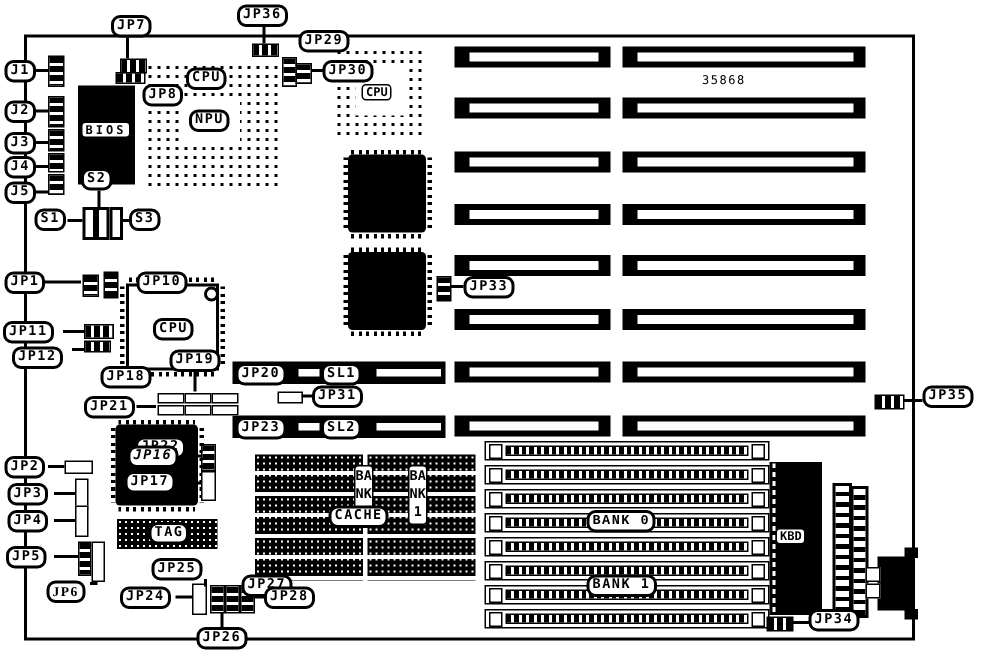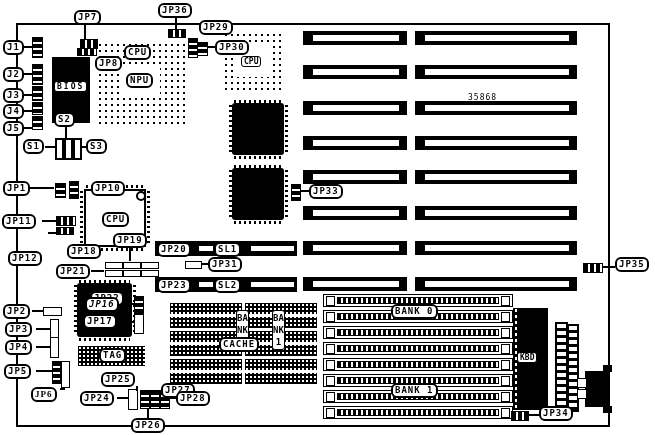--- a/index.html
+++ b/index.html
@@ -8,21 +8,21 @@
   #board-outline{position:absolute;left:16px;top:23px;width:594px;height:404px;border:2px solid #000;box-sizing:border-box;}
   #gen-layer{position:absolute;left:0;top:0;right:0;bottom:0;z-index:1;}
 
   .lbl{position:absolute;background:#fff;border:2px solid #000;border-radius:6px;
        font-weight:bold;font-size:9px;line-height:11px;letter-spacing:1px;
        padding:0 2px;white-space:nowrap;z-index:6;}
   .lbl.sm{font-size:8px;line-height:9px;border-width:1px;border-radius:3px;letter-spacing:0;}
   .vlbl{position:absolute;background:#fff;border:1px solid #000;border-radius:3px;
         font-weight:bold;font-size:9px;line-height:12px;width:11px;text-align:center;
         word-break:break-all;letter-spacing:0;padding:1px 0;z-index:6;}
-  .txt{position:absolute;font-size:8px;letter-spacing:1px;z-index:3;margin-top:44px;}
+  .txt{position:absolute;font-size:8px;letter-spacing:1px;z-index:3;}
 
   .slot{position:absolute;height:14px;background:#000;z-index:2;}
   .slot>.stripe{position:absolute;left:10px;right:8px;top:4px;bottom:4px;background:#fff;}
   .stripe-f{position:absolute;background:#fff;z-index:5;}
 
   .pga{position:absolute;background-image:radial-gradient(circle,#000 1.1px,rgba(0,0,0,0) 1.3px);
        background-size:6px 6px;z-index:2;}
   .hole{position:absolute;background:#fff;}
   .qfp{position:absolute;background:#000;border-radius:3px;z-index:2;}
   .wqfp{position:absolute;background:#fff;border:2px solid #000;box-sizing:border-box;z-index:2;}
@@ -230,21 +230,21 @@
   <div class="pinsh" style="left:86px;top:248px;width:58px;"></div>
   <div class="pinsv" style="left:80px;top:191px;height:54px;"></div>
   <div class="pinsv" style="left:147px;top:191px;height:54px;"></div>
   <div class="circ" style="left:136px;top:191px;"></div>
   <div class="lbl" style="left:91px;top:181px;">JP10</div>
   <div class="lbl" style="left:102px;top:212px;">CPU</div>
 
   <div class="lbl" style="left:2px;top:214px;">JP11</div>
   <div class="ln" style="left:42px;top:220px;width:14px;height:2px;"></div>
   <div class="jh" style="left:56px;top:216px;width:18px;height:8px;"></div>
-  <div class="lbl" style="left:8px;top:231px;margin-top:20px;">JP12</div>
+  <div class="lbl" style="left:8px;top:231px;">JP12</div>
   <div class="ln" style="left:48px;top:232px;width:8px;height:2px;"></div>
   <div class="jh" style="left:56px;top:227px;width:16px;height:6px;"></div>
 
   <div class="lbl" style="left:67px;top:244px;">JP18</div>
   <div class="lbl" style="left:113px;top:233px;">JP19</div>
   <div class="ln" style="left:129px;top:248px;width:2px;height:13px;"></div>
 
   <div class="lbl" style="left:56px;top:264px;">JP21</div>
   <div class="ln" style="left:91px;top:270px;width:13px;height:2px;"></div>
   <div class="wbar" style="left:105px;top:262px;width:16px;height:5px;"></div>
@@ -320,21 +320,21 @@
   <div class="ln" style="left:169px;top:397px;width:7px;height:2px;"></div>
   <div class="ln" style="left:147px;top:408px;width:2px;height:10px;"></div>
   <div class="lbl" style="left:131px;top:418px;">JP26</div>
 
   <div class="dipgroup" style="left:170px;top:303px;"></div>
   <div class="dipgroup" style="left:245px;top:303px;"></div>
   <div class="vlbl" style="left:199px;top:310px;margin-left:37px;">BANK0</div>
   <div class="vlbl" style="left:272px;top:310px;">BANK1</div>
   <div class="lbl" style="left:219px;top:337px;">CACHE</div>
 
-  <div class="lbl" style="left:391px;top:304px;">BANK 0</div>
+  <div class="lbl" style="left:391px;top:340px;font-family:Liberation Mono, monospace;">BANK 0</div>
   <div class="lbl" style="left:391px;top:383px;">BANK 1</div>
 
   <div class="blk" style="left:513px;top:308px;width:35px;height:102px;"></div>
   <div style="position:absolute;left:515px;top:309px;width:2px;height:100px;z-index:3;background:repeating-linear-gradient(180deg,#fff 0 3px,#000 3px 6px);"></div>
   <div class="lbl sm" style="left:517px;top:352px;">KBD</div>
   <div class="ladder" style="left:555px;top:322px;width:9px;height:88px;"></div>
   <div class="ladder" style="left:567px;top:324px;width:8px;height:84px;"></div>
   <div class="jh" style="left:511px;top:411px;width:16px;height:8px;"></div>
   <div class="ln" style="left:528px;top:414px;width:12px;height:2px;"></div>
   <div class="lbl" style="left:539px;top:406px;">JP34</div>

